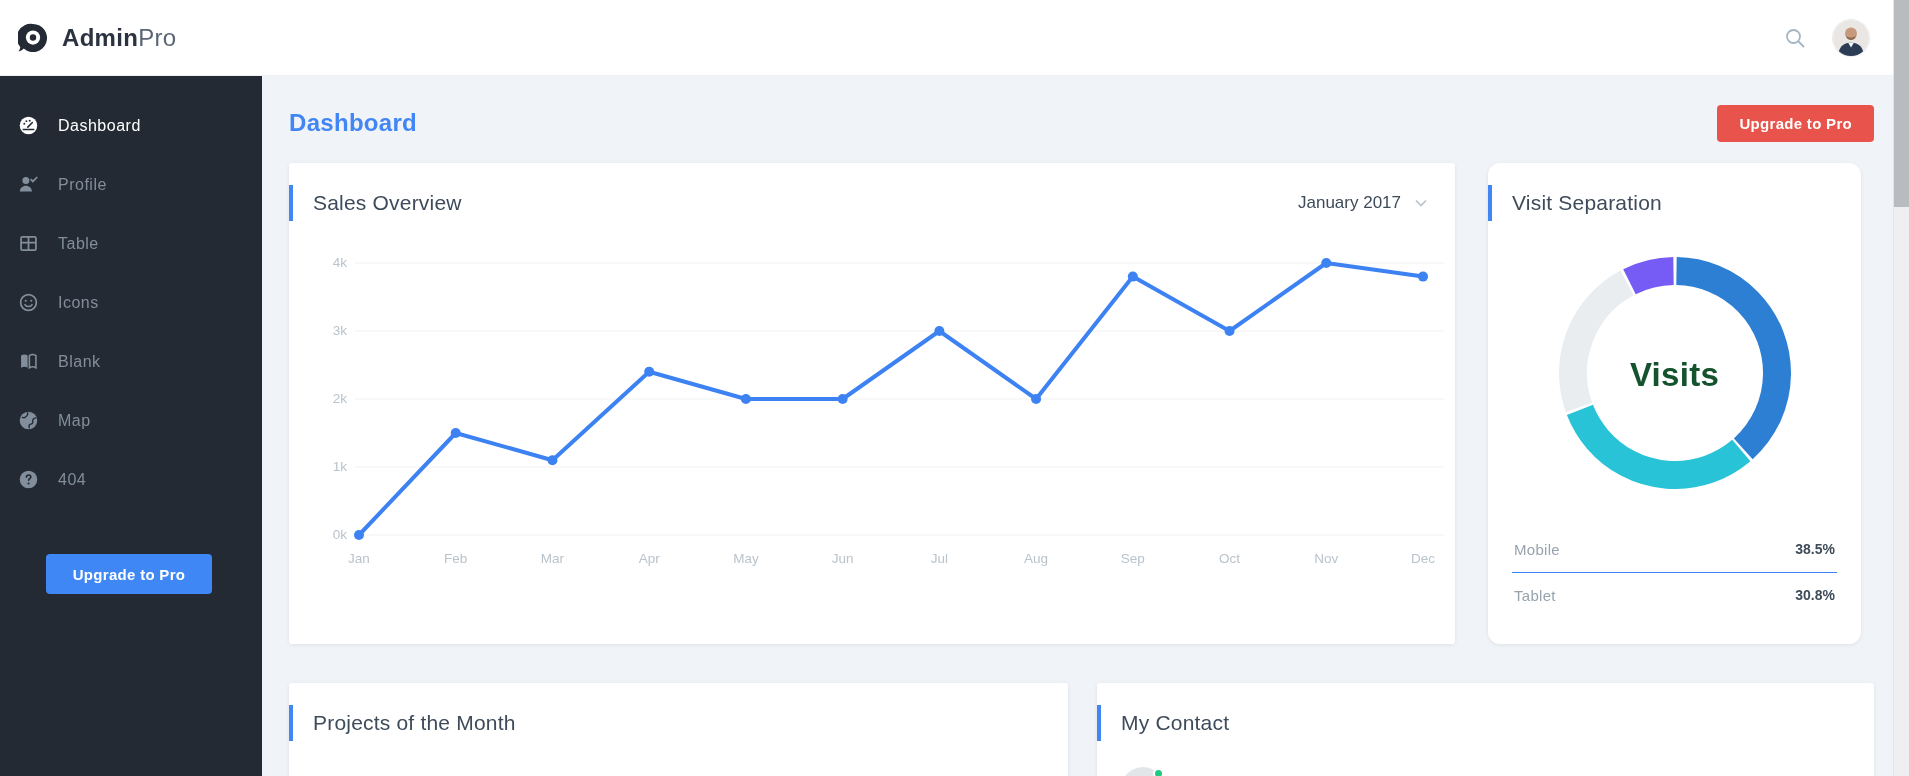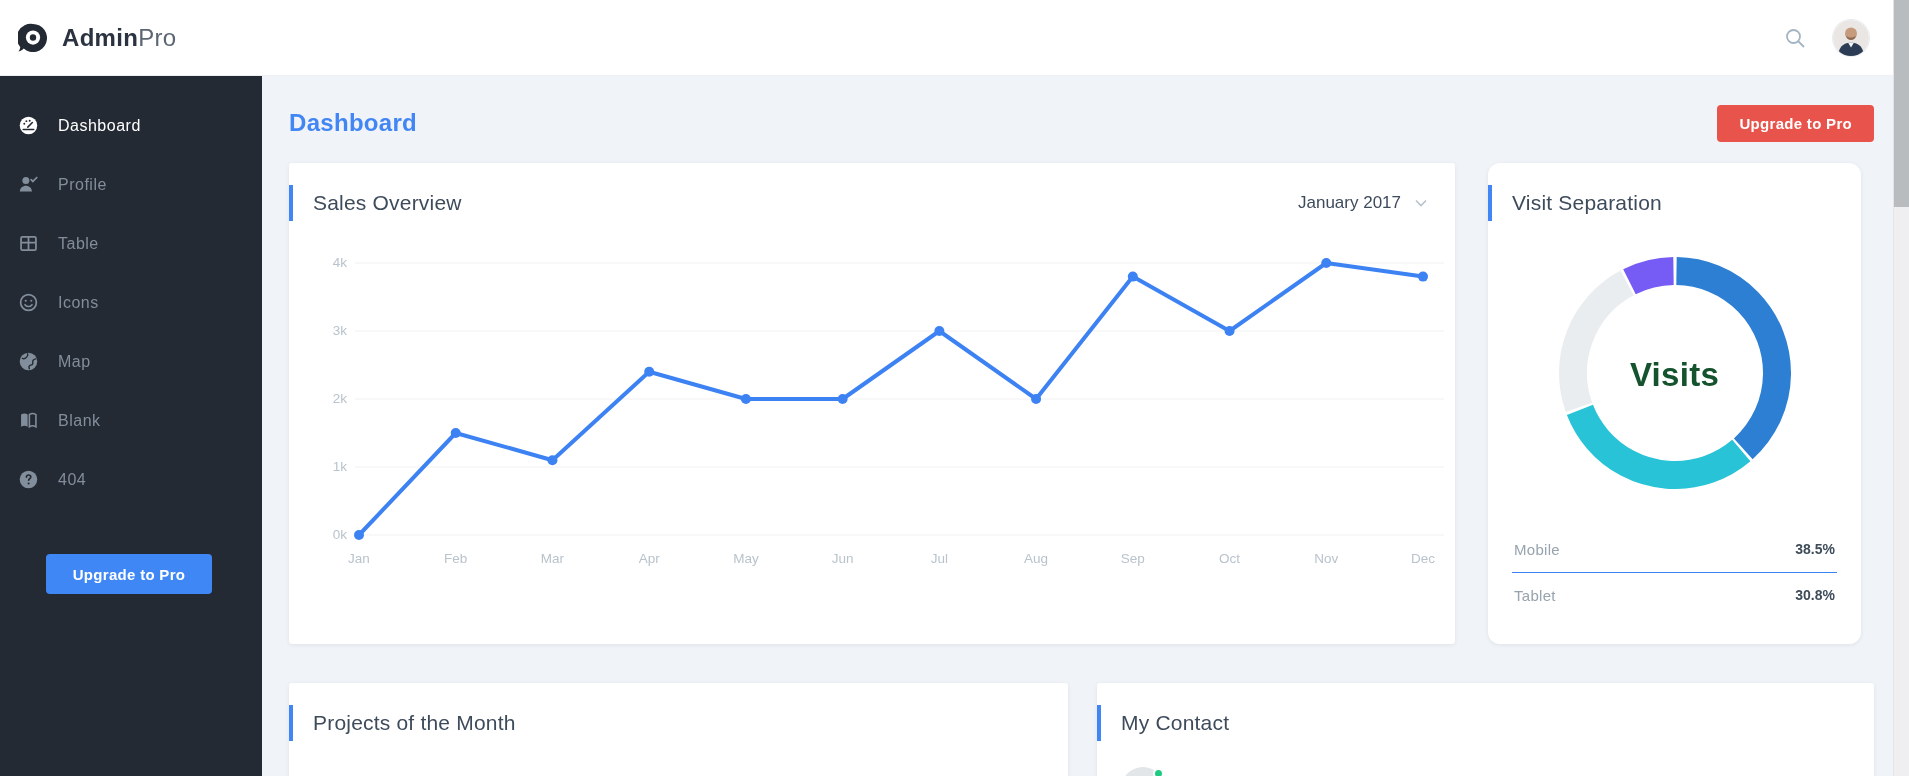--- a/index.html
+++ b/index.html
@@ -140,32 +140,32 @@
         <circle cx="12" cy="12" r="9" fill="none" stroke="currentColor" stroke-width="2"></circle>
         <circle cx="8.8" cy="10" r="1.2" fill="currentColor"></circle>
         <circle cx="15.2" cy="10" r="1.2" fill="currentColor"></circle>
         <path d="M8 14.5c1 1.4 2.4 2.1 4 2.1s3-.7 4-2.1" stroke="currentColor" stroke-width="1.8" fill="none" stroke-linecap="round"></path>
       </svg>
       <span>Icons</span>
     </div>
 
     <div class="nav-item">
       <svg class="nav-ico" viewBox="0 0 24 24">
+        <path d="M3.5 5.2c2.6-1.6 5.2-1.6 7.5 0v14c-2.3-1.6-4.9-1.6-7.5 0z" fill="currentColor"></path>
+        <path d="M20.5 5.2c-2.6-1.6-5.2-1.6-7.5 0v14c2.3-1.6 4.9-1.6 7.5 0z" fill="none" stroke="currentColor" stroke-width="1.8"></path>
+      </svg>
+      <span>Blank</span>
+    </div>
+
+    <div class="nav-item">
+      <svg class="nav-ico" viewBox="0 0 24 24">
         <circle cx="12" cy="12" r="10" fill="currentColor"></circle>
         <path d="M5 8.5c2 .8 3.5 0 4.5-1.2S12 5 11 3.2M20.5 9c-2.5.4-4 1.8-3.6 3.9.4 2.1-.7 3.2-2.4 3.3-1.7.1-2.4 1.9-1.6 4" stroke="#242a33" stroke-width="1.6" fill="none" stroke-linecap="round"></path>
       </svg>
       <span>Map</span>
-    </div>
-
-    <div class="nav-item">
-      <svg class="nav-ico" viewBox="0 0 24 24">
-        <path d="M3.5 5.2c2.6-1.6 5.2-1.6 7.5 0v14c-2.3-1.6-4.9-1.6-7.5 0z" fill="currentColor"></path>
-        <path d="M20.5 5.2c-2.6-1.6-5.2-1.6-7.5 0v14c2.3-1.6 4.9-1.6 7.5 0z" fill="none" stroke="currentColor" stroke-width="1.8"></path>
-      </svg>
-      <span>Blank</span>
     </div>
 
     <div class="nav-item">
       <svg class="nav-ico" viewBox="0 0 24 24">
         <circle cx="12" cy="12" r="10" fill="currentColor"></circle>
         <path d="M9.6 9.2c.2-1.4 1.2-2.3 2.5-2.3 1.4 0 2.5 1 2.5 2.3 0 1.8-2.4 2-2.4 3.7" stroke="#242a33" stroke-width="1.9" fill="none" stroke-linecap="round"></path>
         <circle cx="12.1" cy="16.6" r="1.2" fill="#242a33"></circle>
       </svg>
       <span>404</span>
     </div>

